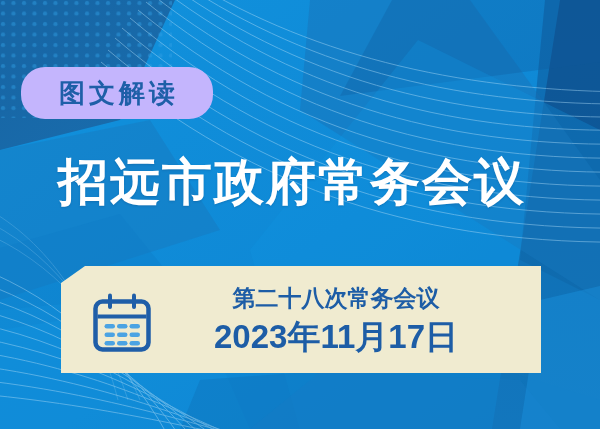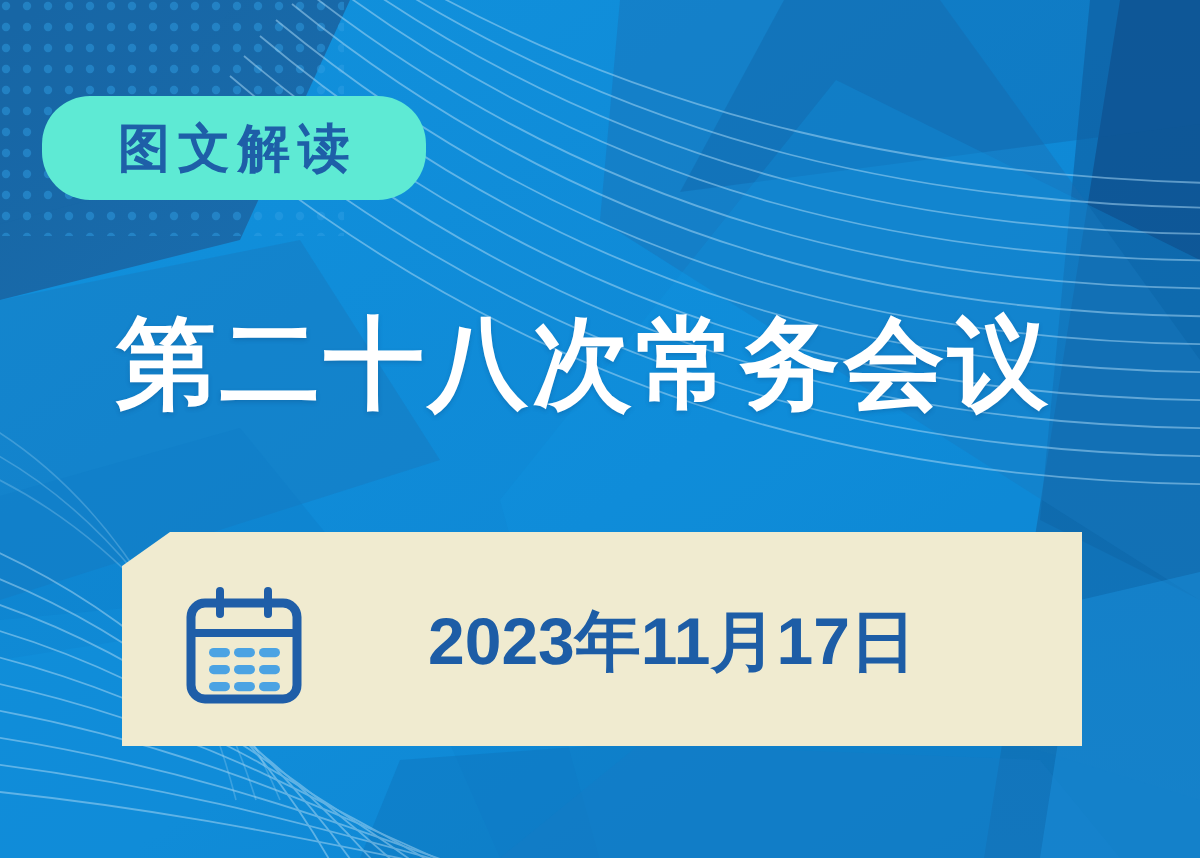--- a/index.html
+++ b/index.html
@@ -24,24 +24,24 @@
     width: 100%;
     height: 100%;
     pointer-events: none;
   }
   .bg-svg { display: block; }
 
   
   #badge {
     position: absolute;
     left: 21px;
-    top: 48px;
+    top: 67px;
     width: 192px;
     height: 52px;
-    background: #5eead4;
+    background: #c4b5fd;
     border-radius: 24px;
     display: flex;
     align-items: center;
     justify-content: center;
     box-sizing: border-box;
   }
   #badge .badge-text {
     color: #1e5fa8;
     font-size: 26px;
     font-weight: bold;
@@ -203,21 +203,21 @@
         <path d="M-20,218 C46,248 100,312 128,400"></path>
         <path d="M-20,231 C52,260 108,324 140,400"></path>
       </g>
     </svg>
   </div>
 
   <div id="badge">
     <span class="badge-text">图文解读</span>
   </div>
 
-  <div id="main-title">第二十八次常务会议</div>
+  <div id="main-title">招远市政府常务会议</div>
 
   <div id="info-panel">
     <div class="panel-bg"></div>
     <div class="panel-inner">
 
       <div id="cal-icon-wrap">
         <svg width="62" height="62" viewBox="0 0 62 62">
 
           <line x1="19" y1="3.5" x2="19" y2="15" stroke="#1f5ea8" stroke-width="4" stroke-linecap="round"></line>
           <line x1="43" y1="3.5" x2="43" y2="15" stroke="#1f5ea8" stroke-width="4" stroke-linecap="round"></line>
@@ -234,19 +234,20 @@
             <rect x="26.0" y="40.5" width="10.5" height="4.6" rx="2.3"></rect>
             <rect x="38.5" y="40.5" width="10.5" height="4.6" rx="2.3"></rect>
             <rect x="13.5" y="49" width="10.5" height="4.6" rx="2.3"></rect>
             <rect x="26.0" y="49" width="10.5" height="4.6" rx="2.3"></rect>
             <rect x="38.5" y="49" width="10.5" height="4.6" rx="2.3"></rect>
           </g>
         </svg>
       </div>
 
       <div id="panel-text">
+        <div class="line session">第二十八次常务会议</div>
         <div class="line date">2023年11月17日</div>
       </div>
 
     </div>
   </div>
 
 </div>
 
 </body></html>

